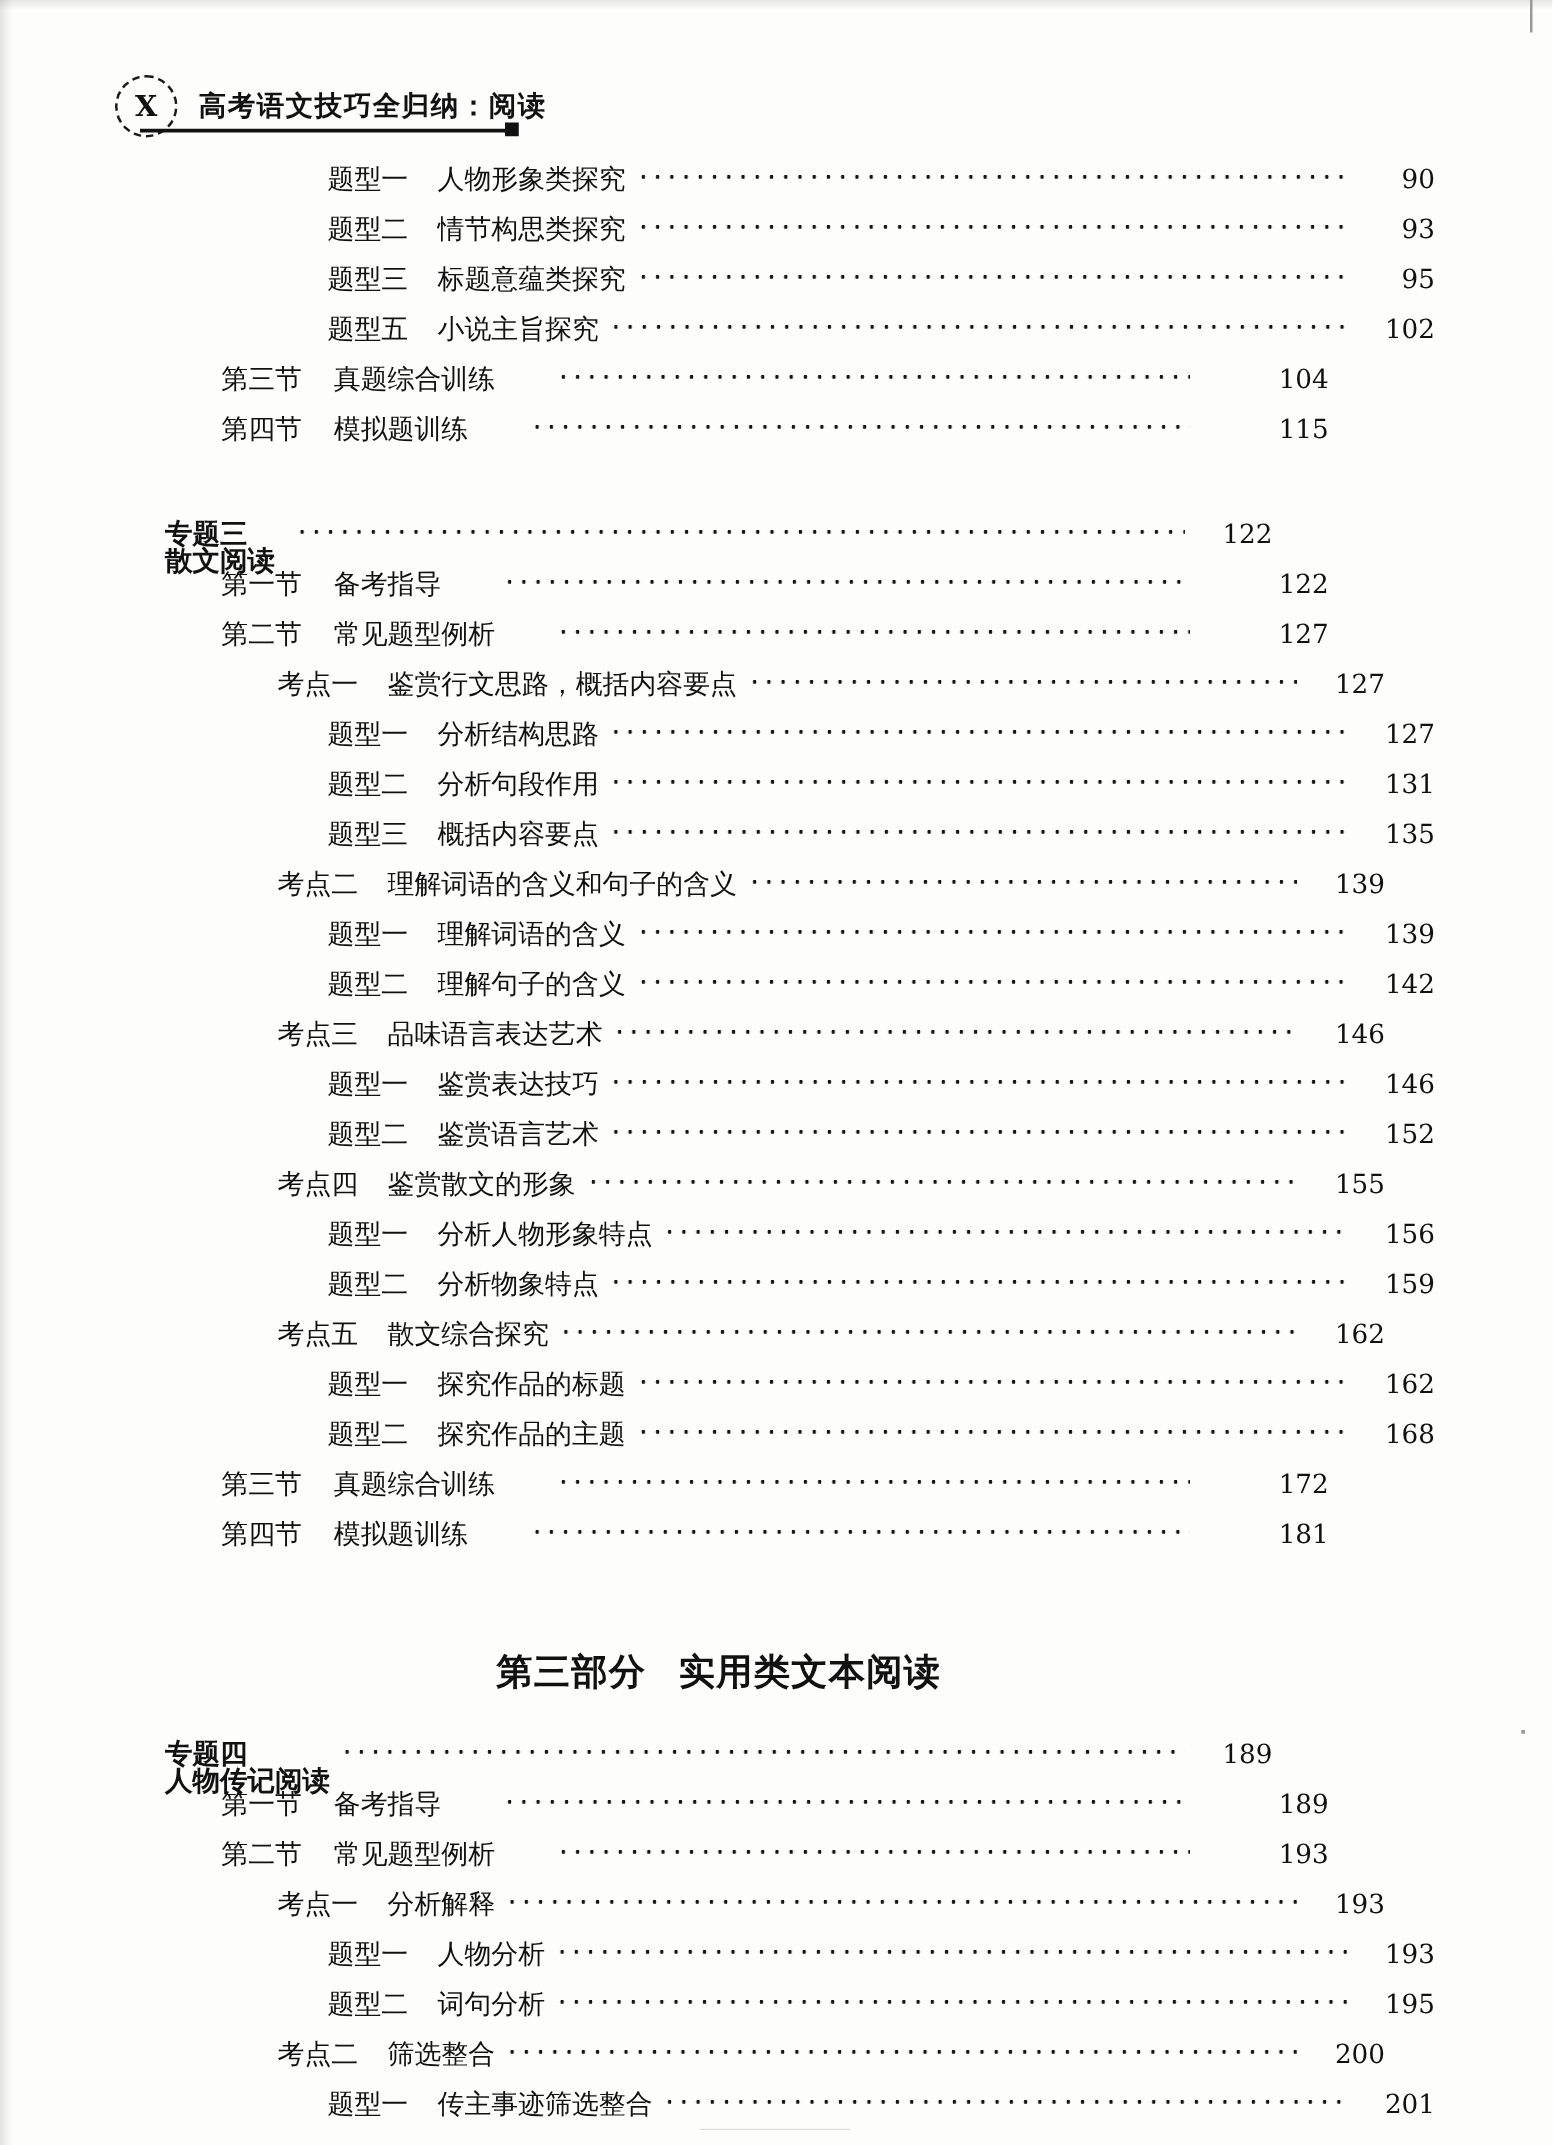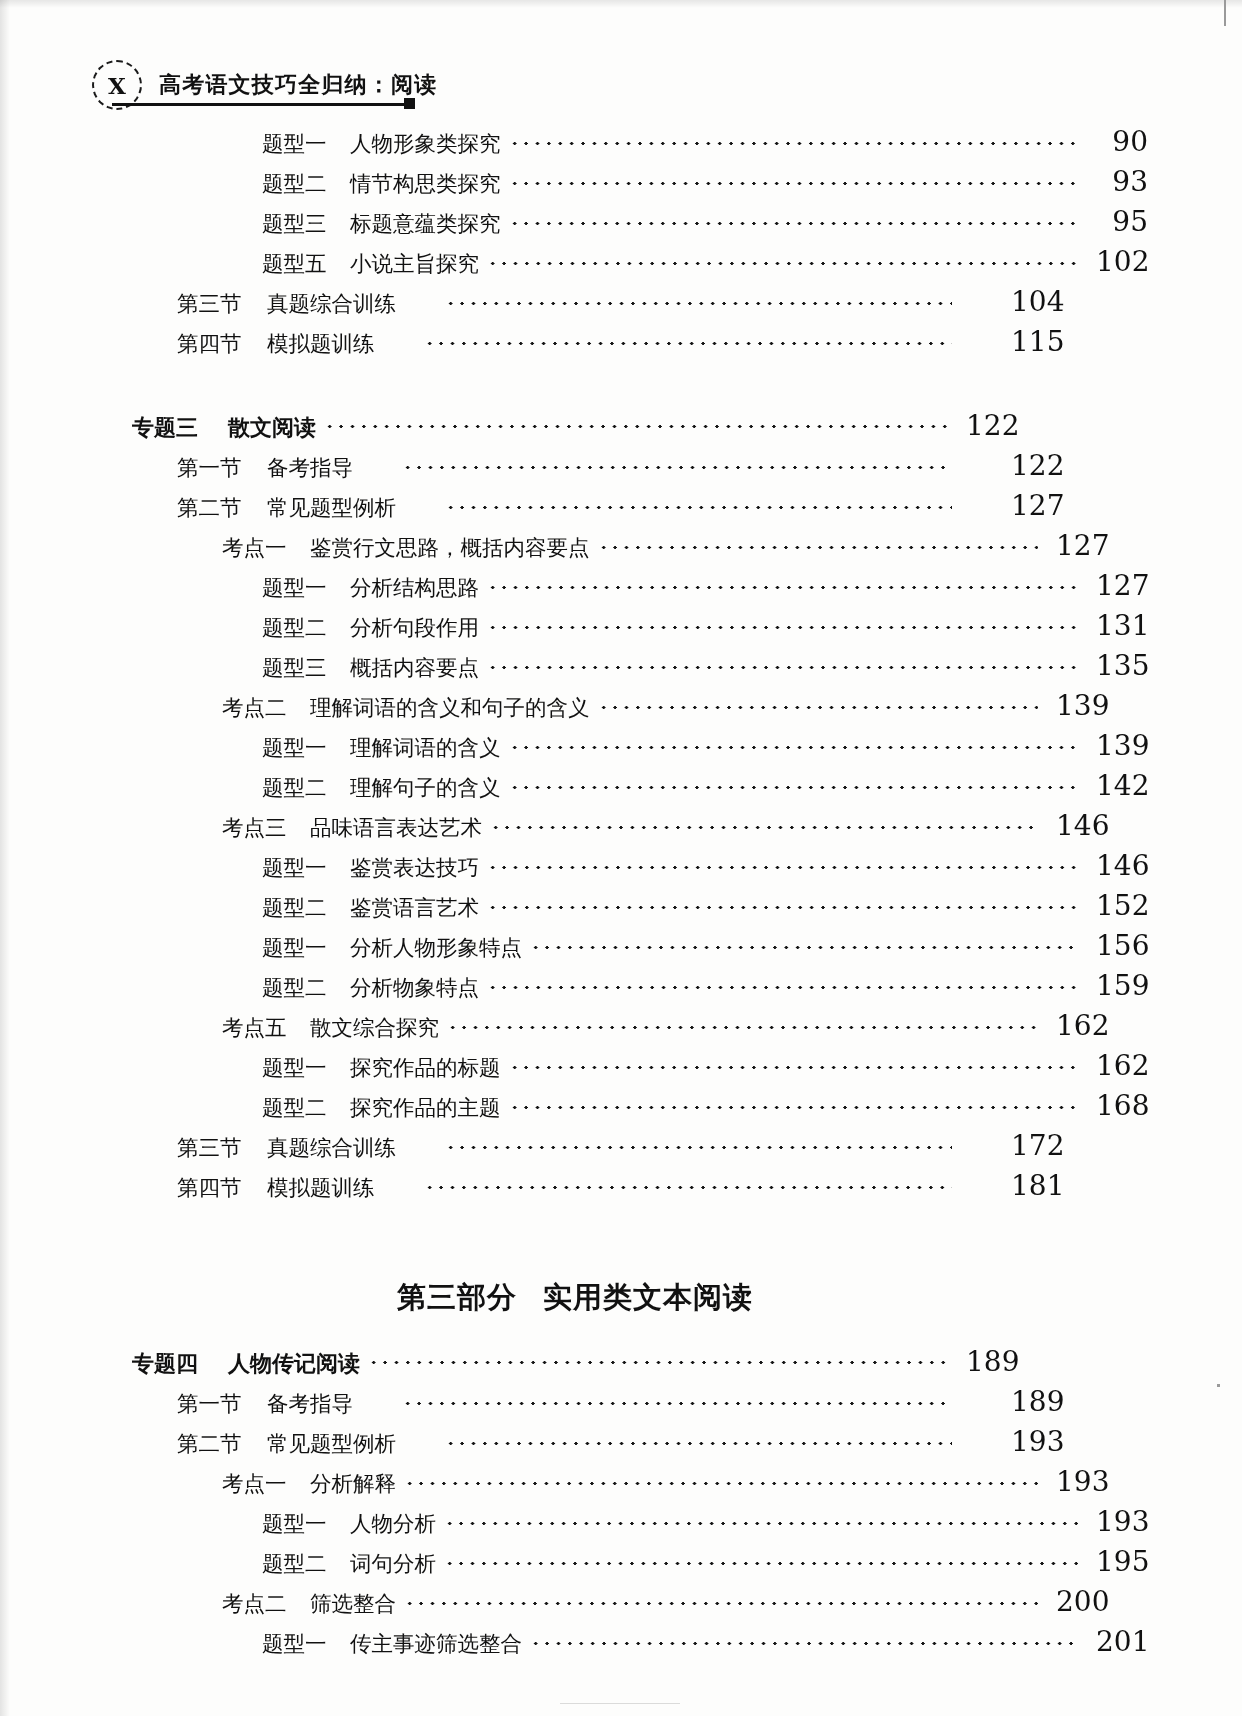--- a/index.html
+++ b/index.html
@@ -110,21 +110,21 @@
   .row .label {
     white-space: nowrap;
     display: flex;
     align-items: baseline;
     font-family: "DejaVu Sans", "Liberation Sans", sans-serif;
     font-weight: 400;
   }
   .row .num-col {
     white-space: nowrap;
     font-family: "DejaVu Serif", "Liberation Serif", serif;
-    font-size: 28px;
+    font-size: 21px;
     text-align: right;
     width: 52px;
     flex: none;
     margin-left: 14px;
   }
   .leader {
     flex: 1 1 auto;
     min-width: 10px;
     margin: 0 4px 0 8px;
     position: relative;
@@ -150,21 +150,21 @@
   .lvl-point   { padding-left: 90px; }
   .lvl-type    { padding-left: 130px; }
 
   .kicker { display: inline-block; }
   .kicker.k-topic   { min-width: 96px; font-weight: 700; }
   .kicker.k-section { min-width: 90px; }
   .kicker.k-point   { min-width: 88px; }
   .kicker.k-type    { min-width: 88px; }
 
   .title-txt { display: inline-block; }
-  .row.topic .label { font-weight: 700; }
+  .row.topic .label { font-weight: 700; flex-direction: column; }
   .row.topic { font-size: 22px; }
 
   
   .part-heading {
     position: absolute;
     left: 0;
     right: 0;
     text-align: center;
     font-family: "DejaVu Sans", "Liberation Sans", sans-serif;
     font-weight: 700;
@@ -348,20 +348,28 @@
           <span class="num-col">146</span>
         </div>
         <div class="row lvl-type">
           <span class="label">
             <span class="kicker k-type">题型二</span>
             <span class="title-txt">鉴赏语言艺术</span>
           </span>
           <span class="leader"></span>
           <span class="num-col">152</span>
         </div>
+        <div class="row lvl-point">
+          <span class="label">
+            <span class="kicker k-point">考点四</span>
+            <span class="title-txt">鉴赏散文的形象</span>
+          </span>
+          <span class="leader"></span>
+          <span class="num-col">155</span>
+        </div>
         <div class="row lvl-type">
           <span class="label">
             <span class="kicker k-type">题型一</span>
             <span class="title-txt">分析人物形象特点</span>
           </span>
           <span class="leader"></span>
           <span class="num-col">156</span>
         </div>
         <div class="row lvl-type">
           <span class="label">

